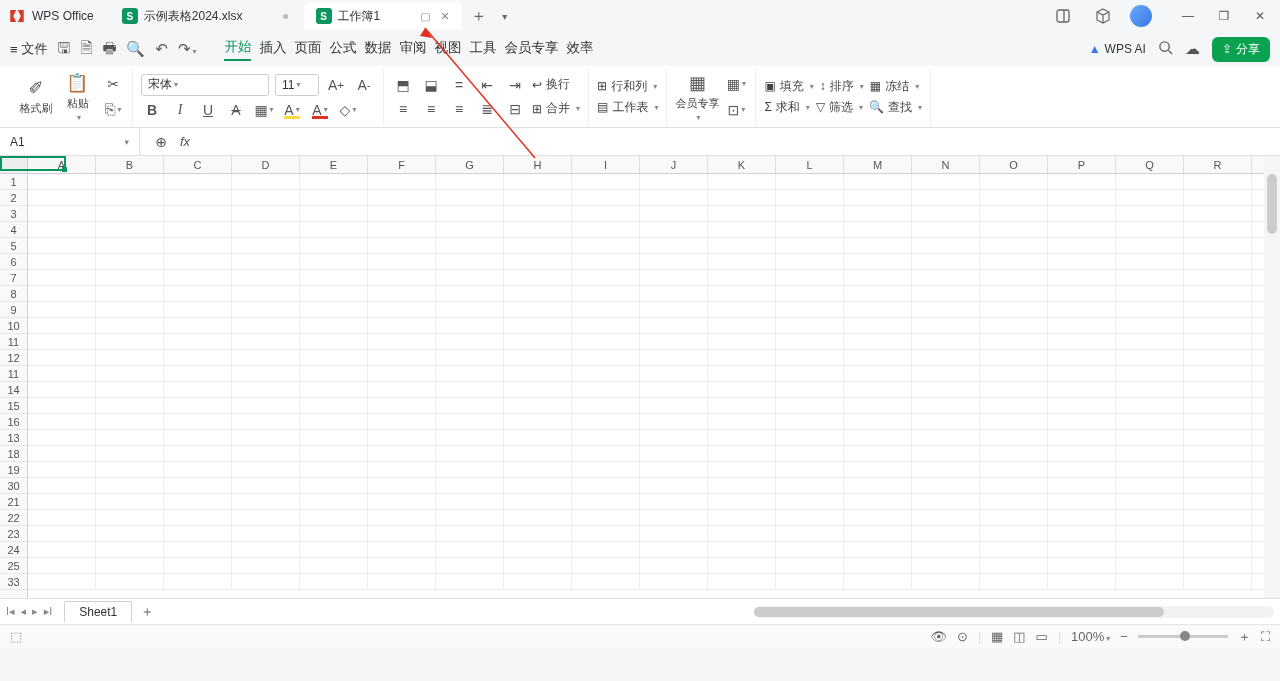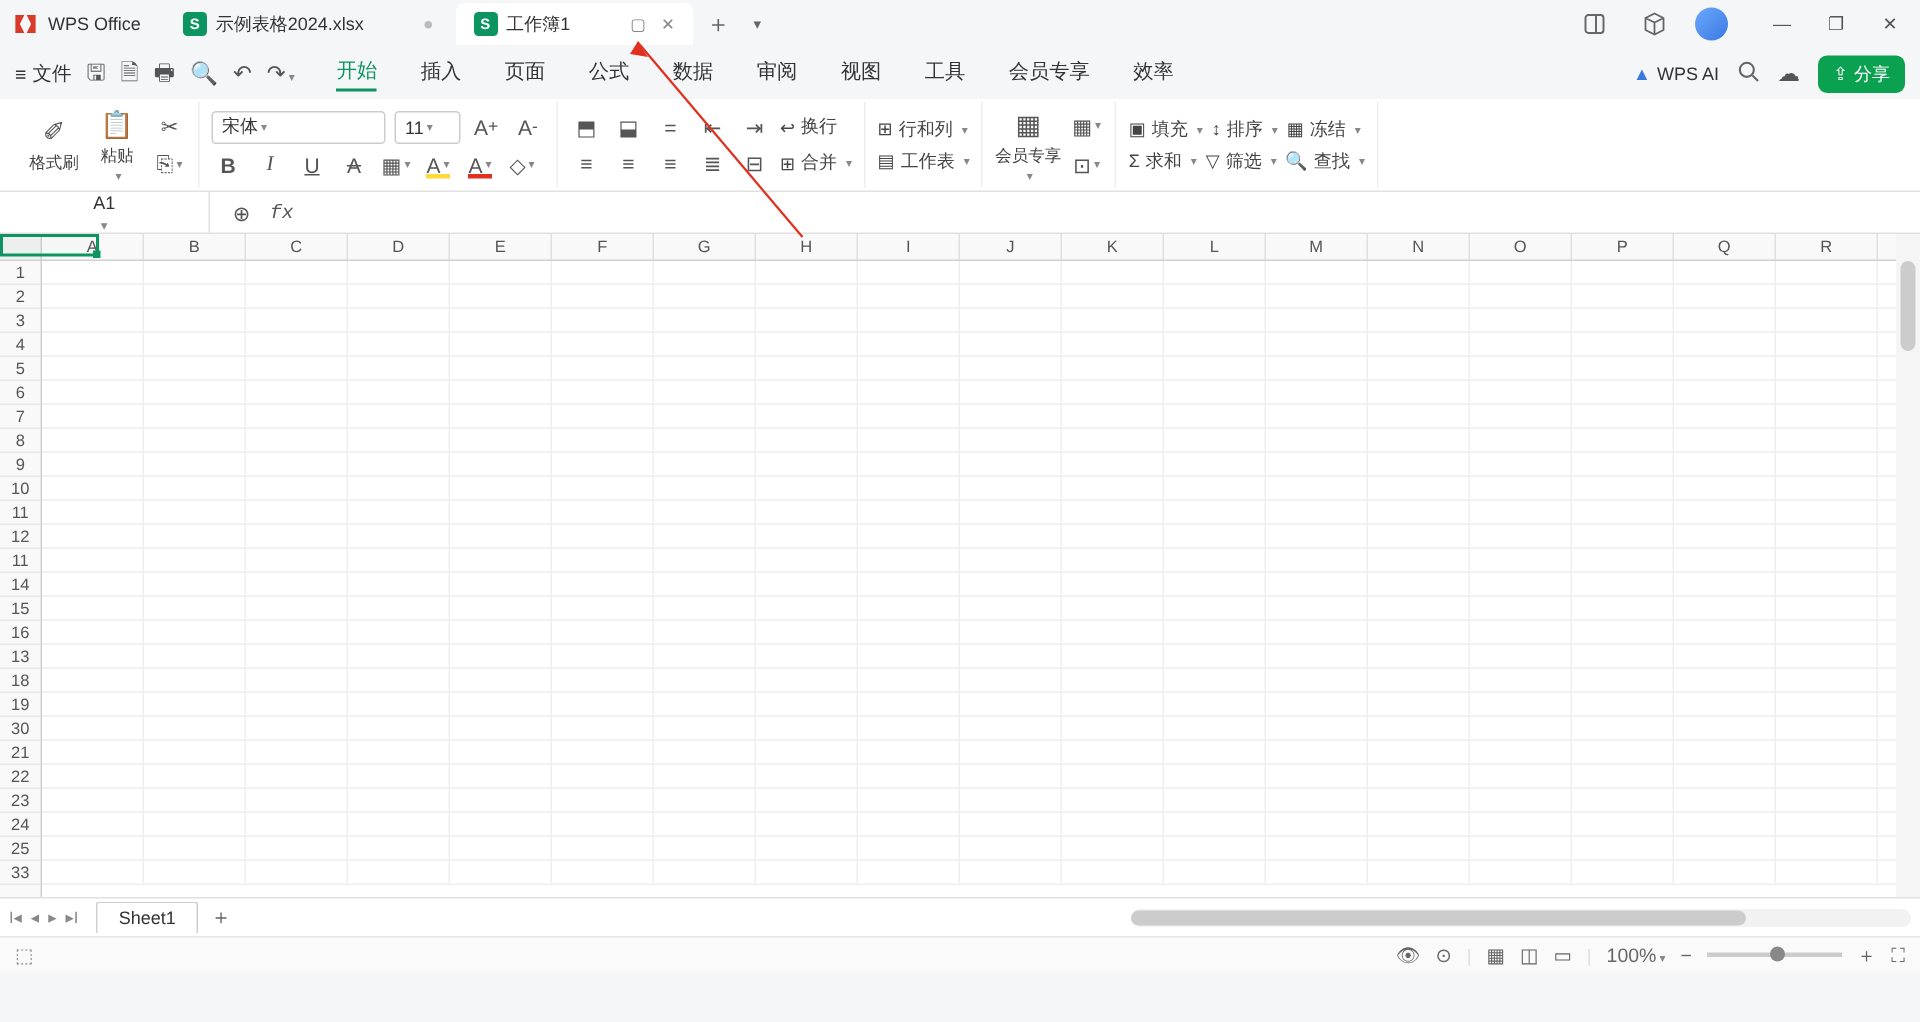--- a/index.html
+++ b/index.html
@@ -20,51 +20,51 @@
 .titlebar-right .icn { width: 26px; height: 26px; display: flex; align-items: center; justify-content: center; color: #555; }
 .avatar { width: 22px; height: 22px; border-radius: 50%; background: linear-gradient(135deg,#6aa8ff,#3a7ae0); }
 .win-ctrl { display: flex; gap: 12px; margin-left: 10px; }
 .win-btn { width: 24px; height: 24px; display: flex; align-items: center; justify-content: center; color: #555; }
 
 
 .menubar { height: 34px; display: flex; align-items: center; padding: 0 10px; background: #f5f6f7; }
 .menu-left { display: flex; align-items: center; gap: 10px; }
 .menu-file { display: flex; align-items: center; gap: 4px; font-size: 13px; }
 .qa-icon { color: #555; font-size: 15px; }
-.menus { display: flex; align-items: center; gap: 29px; margin-left: 28px; }
+.menus { display: flex; align-items: center; gap: 8px; margin-left: 28px; }
 .menu-item { font-size: 13.5px; color: #333; padding-bottom: 3px; }
 .menu-item.active { color: #0c9561; border-bottom: 2px solid #0c9561; font-weight: 500; }
 .menubar-right { margin-left: auto; display: flex; align-items: center; gap: 12px; }
 .wps-ai { display: flex; align-items: center; gap: 4px; font-size: 12px; color: #333; }
 .share-btn { background: #0aa150; color: #fff; border-radius: 6px; padding: 4px 10px; display: flex; align-items: center; gap: 4px; font-size: 12px; }
 
 
 .ribbon { height: 62px; background: #fff; border-bottom: 1px solid #e0e0e0; display: flex; align-items: stretch; padding: 2px 10px; }
 .grp { border-right: 1px solid #eee; padding: 2px 8px; display: flex; flex-direction: column; justify-content: center; gap: 4px; }
 .row { display: flex; align-items: center; gap: 6px; }
 .big-btn { display: flex; flex-direction: column; align-items: center; justify-content: center; font-size: 11px; color: #444; min-width: 36px; gap: 2px; }
 .big-btn .ic { font-size: 18px; color: #555; }
 .dd::after { content: "▾"; font-size: 8px; color: #888; margin-left: 2px; }
 .font-sel { border: 1px solid #ccc; border-radius: 3px; height: 22px; display: flex; align-items: center; padding: 0 6px; font-size: 12px; }
-.font-sel.name { width: 116px; }
+.font-sel.name { width: 128px; }
 .font-sel.size { width: 44px; }
 .tb-icn { width: 22px; height: 20px; display: flex; align-items: center; justify-content: center; color: #555; font-size: 14px; }
 .tb-icn.b { font-weight: bold; }
 .tb-icn.i { font-style: italic; font-family: serif; }
 .tb-icn.u { text-decoration: underline; }
 .tb-icn.s { text-decoration: line-through; }
 .col-swatch { position: relative; }
 .col-swatch .bar { position: absolute; bottom: 1px; left: 3px; right: 3px; height: 3px; }
 .btn-lbl { display: flex; align-items: center; gap: 4px; font-size: 12px; color: #444; }
 
 
 .fbar { height: 28px; background: #fff; border-bottom: 1px solid #e0e0e0; display: flex; align-items: center; }
-.name-box { width: 140px; border-right: 1px solid #e0e0e0; height: 100%; display: flex; align-items: center; padding: 0 10px; justify-content: space-between; font-size: 12px; flex-direction: column; }
+.name-box { width: 140px; border-right: 1px solid #e0e0e0; height: 100%; display: flex; align-items: center; padding: 0 10px; justify-content: space-between; font-size: 12px; }
 .fx-area { display: flex; align-items: center; padding: 0 10px; gap: 8px; }
-.fx-lbl { font-style: italic; color: #555; font-size: 13px; font-family: Liberation Mono, monospace; }
+.fx-lbl { font-style: italic; color: #555; font-size: 13px; }
 
 
 .grid-area { position: relative; background: #fff; height: 442px; }
 .corner { position: absolute; left: 0; top: 0; width: 28px; height: 18px; background: #f1f1f1; border-right: 1px solid #d0d0d0; border-bottom: 1px solid #d0d0d0; }
 .col-headers { position: absolute; left: 28px; top: 0; right: 16px; height: 18px; display: flex; background: #f9f9f9; border-bottom: 1px solid #d0d0d0; }
 .col-h { width: 68px; border-right: 1px solid #e0e0e0; text-align: center; font-size: 11px; line-height: 18px; color: #555; }
 .row-headers { position: absolute; left: 0; top: 18px; width: 28px; bottom: 0; background: #f9f9f9; border-right: 1px solid #d0d0d0; }
 .row-h { height: 16px; border-bottom: 1px solid #e8e8e8; font-size: 11px; color: #555; text-align: center; line-height: 16px; }
 .cells { position: absolute; left: 28px; top: 18px; right: 16px; bottom: 0; }
 .cell-row { height: 16px; border-bottom: 1px solid #eee; display: flex; }

